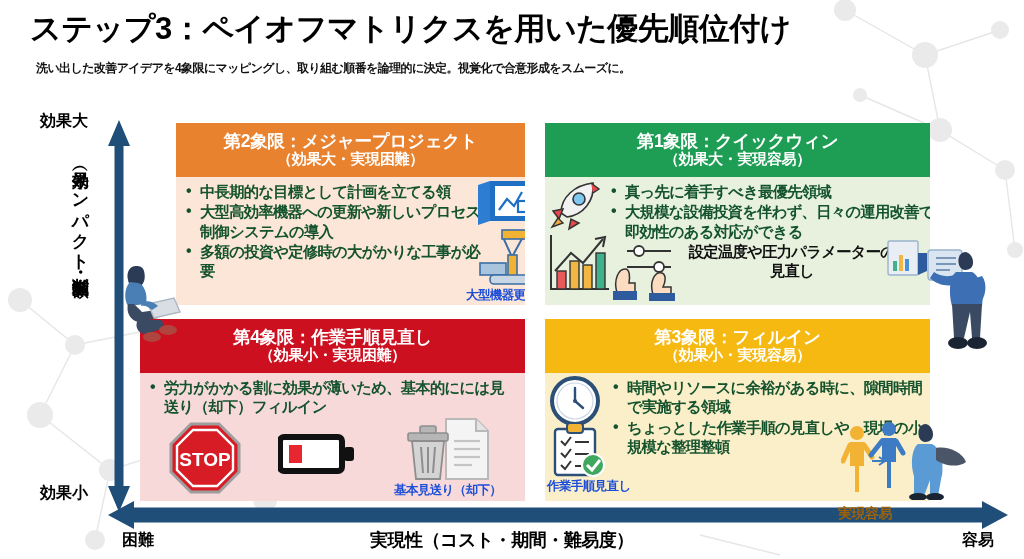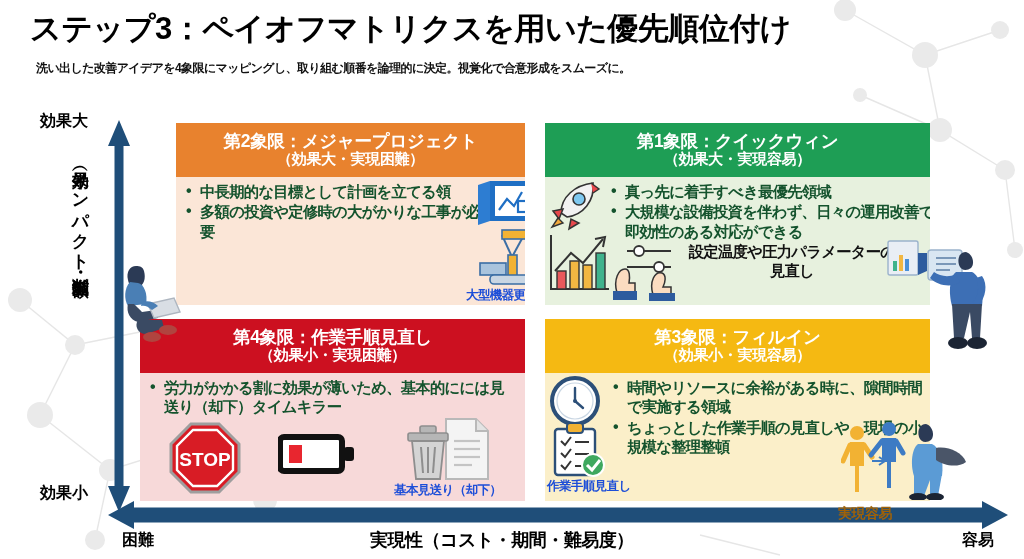--- a/index.html
+++ b/index.html
@@ -243,20 +243,21 @@
   <div class="grid">
 
     <div class="quad q2">
       <div class="q-head">
         <div class="t1">第2象限：メジャープロジェクト</div>
         <div class="t2">（効果大・実現困難）</div>
       </div>
       <div class="q-body">
         <ul class="bullets">
           <li>中長期的な目標として計画を立てる領</li>
+          <li>大型高効率機器への更新や新しいプロセス制御システムの導入</li>
           <li>多額の投資や定修時の大がかりな工事が必要</li>
         </ul>
 
         <svg class="ico" style="left:300px; top:2px;" width="66" height="52" viewBox="0 0 66 52">
           <rect x="14" y="2" width="50" height="40" fill="#1F6FC4"></rect>
           <rect x="19" y="7" width="40" height="30" fill="#ffffff"></rect>
           <g stroke="#1F6FC4" stroke-width="2.2" fill="none">
             <path d="M23 31 L31 20 L38 27 L46 13"></path>
             <rect x="42" y="22" width="13" height="11"></rect>
           </g>
@@ -338,21 +339,21 @@
       </div>
     </div>
 
     <div class="quad q4">
       <div class="q-head">
         <div class="t1">第4象限：作業手順見直し</div>
         <div class="t2">（効果小・実現困難）</div>
       </div>
       <div class="q-body">
         <ul class="bullets">
-          <li>労力がかかる割に効果が薄いため、基本的にには見送り（却下）タイムキラー</li>
+          <li>労力がかかる割に効果が薄いため、基本的にには見送り（却下）フィルイン</li>
         </ul>
 
         <svg class="ico" style="left:28px; top:48px;" width="74" height="74" viewBox="0 0 74 74">
           <polygon points="23,3 51,3 71,23 71,51 51,71 23,71 3,51 3,23" fill="#D81C25" stroke="#9E9E9E" stroke-width="3"></polygon>
           <polygon points="25,9 49,9 65,25 65,49 49,65 25,65 9,49 9,25" fill="none" stroke="#ffffff" stroke-width="2.4"></polygon>
           <text x="37" y="45" text-anchor="middle" font-family="Liberation Sans, sans-serif" font-size="19" font-weight="bold" fill="#ffffff">STOP</text>
         </svg>
 
         <svg class="ico" style="left:138px; top:58px;" width="78" height="46" viewBox="0 0 78 46">
           <rect x="2" y="6" width="62" height="34" rx="4" fill="#ffffff" stroke="#111" stroke-width="6"></rect>

